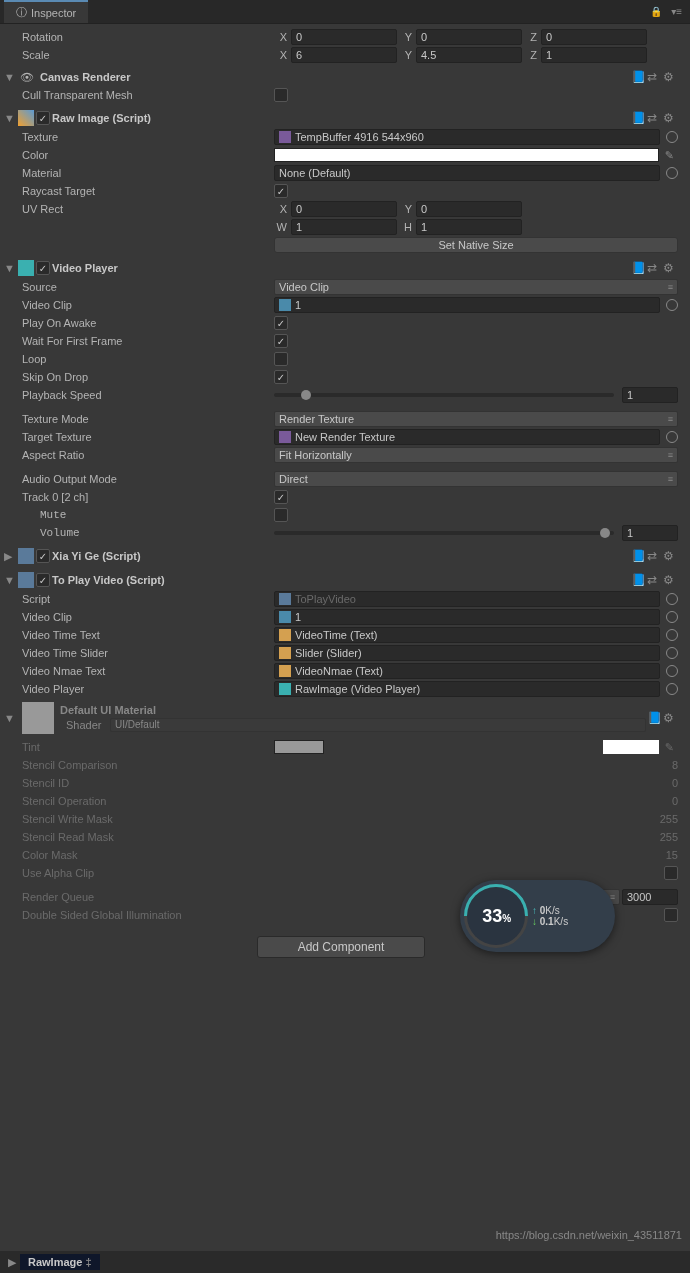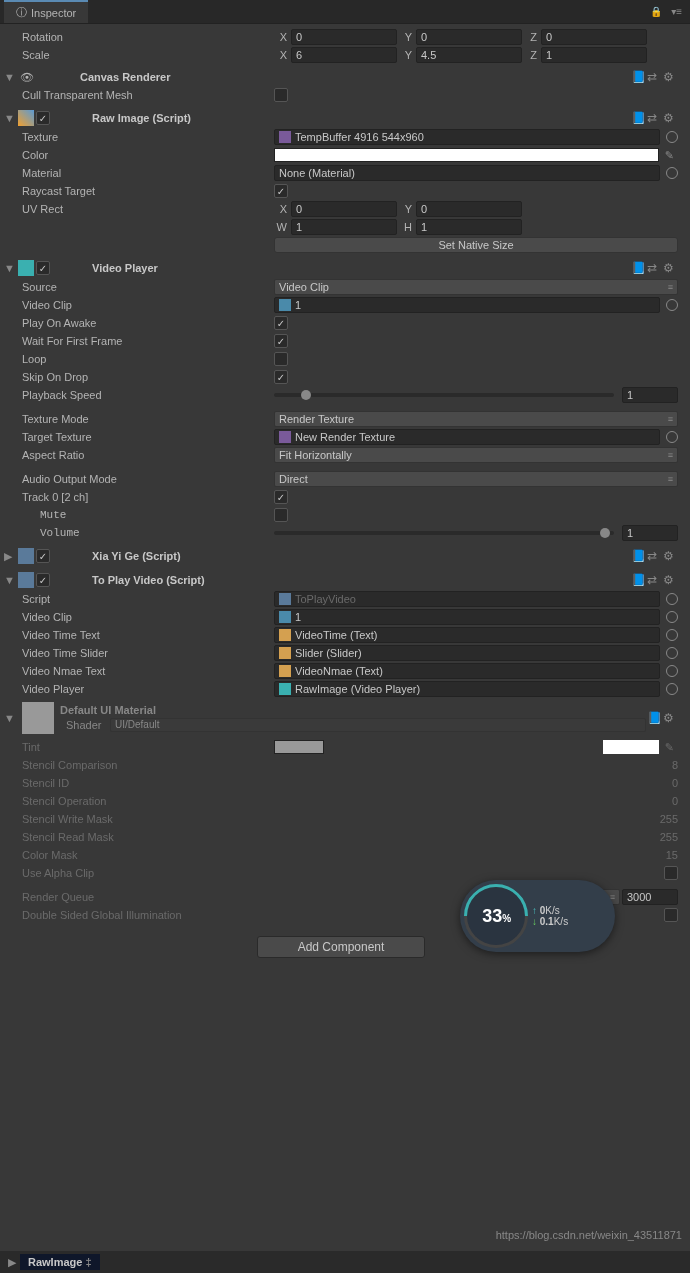--- a/index.html
+++ b/index.html
@@ -30,21 +30,21 @@
 .checkbox.checked::after { content: "✓"; color: #c8c8c8; font-size: 10px; }
 .color-field { background: #fff; height: 14px; flex: 1; border: 1px solid #222; }
 .color-field.grey { background: #999; width: 50px; flex: none; }
 .eyedrop { color: #888; padding: 0 4px; }
 .component-header { display: flex; align-items: center; min-height: 18px; padding: 2px 0; margin-top: 4px; }
 .foldout { width: 12px; color: #888; cursor: pointer; }
 .comp-icon { width: 16px; height: 16px; margin: 0 2px; }
 .ci-raw { background: linear-gradient(45deg,#f0a030,#5a9ad4); }
 .ci-video { background: #3ab0b0; }
 .ci-script { background: #5a7a9a; }
-.comp-title { font-weight: bold; color: #c8c8c8; padding-left: 2px; margin-left: 40px; }
+.comp-title { font-weight: bold; color: #c8c8c8; padding-left: 2px; }
 .comp-spacer { flex: 1; }
 .comp-btn { width: 16px; height: 14px; color: #888; cursor: pointer; padding: 0 1px; font-size: 12px; }
 .btn-wide { background: #4a4a4a; border: 1px solid #333; color: #c8c8c8; text-align: center; height: 16px; line-height: 14px; border-radius: 3px; flex: 1; font-size: 11px; }
 .slider-track { flex: 1; height: 4px; background: #2a2a2a; border-radius: 2px; position: relative; margin-right: 6px; }
 .slider-thumb { position: absolute; width: 10px; height: 10px; background: #888; border-radius: 50%; top: -3px; }
 .section-gap { height: 6px; }
 .disabled { color: #6a6a6a; }
 .mat-header { display: flex; align-items: center; padding: 4px 0; }
 .mat-preview { width: 32px; height: 32px; background: #999; margin: 0 6px; }
 .mat-title { font-weight: bold; color: #888; }
@@ -146,21 +146,21 @@
     <div class="label">Color</div>
     <div class="val-area">
         <div class="color-field"></div>
         <span class="eyedrop">✎</span>
       </div>
   </div>
   <div class="row">
     <div class="label">Material</div>
     <div class="val-area">
         <div class="obj-field">
-          <span>None (Material)</span>
+          <span>None (Default)</span>
         </div>
         <span class="obj-circle"></span>
       </div>
   </div>
   <div class="row">
     <div class="label">Raycast Target</div>
     <div class="val-area">
         <span class="checkbox checked"></span>
       </div>
   </div>

